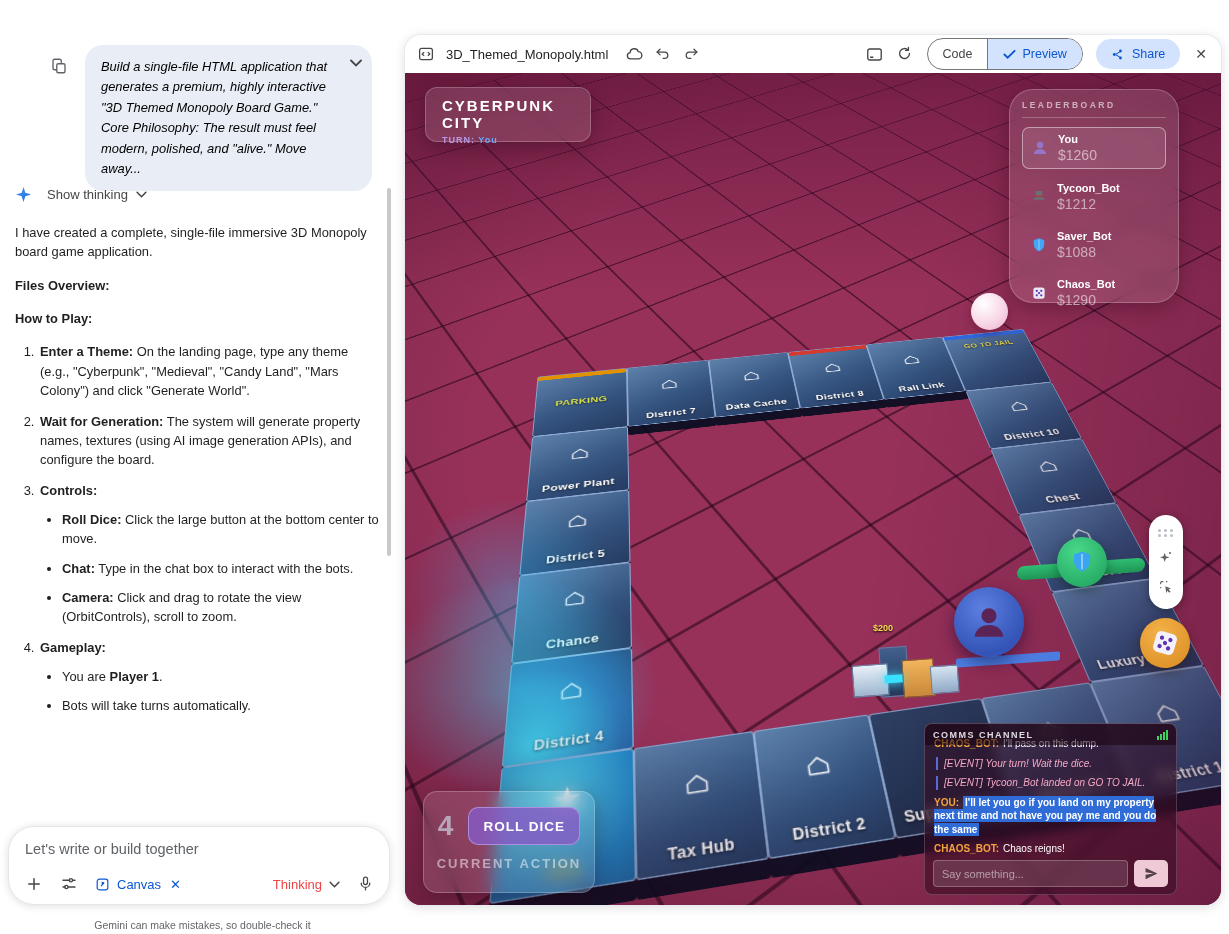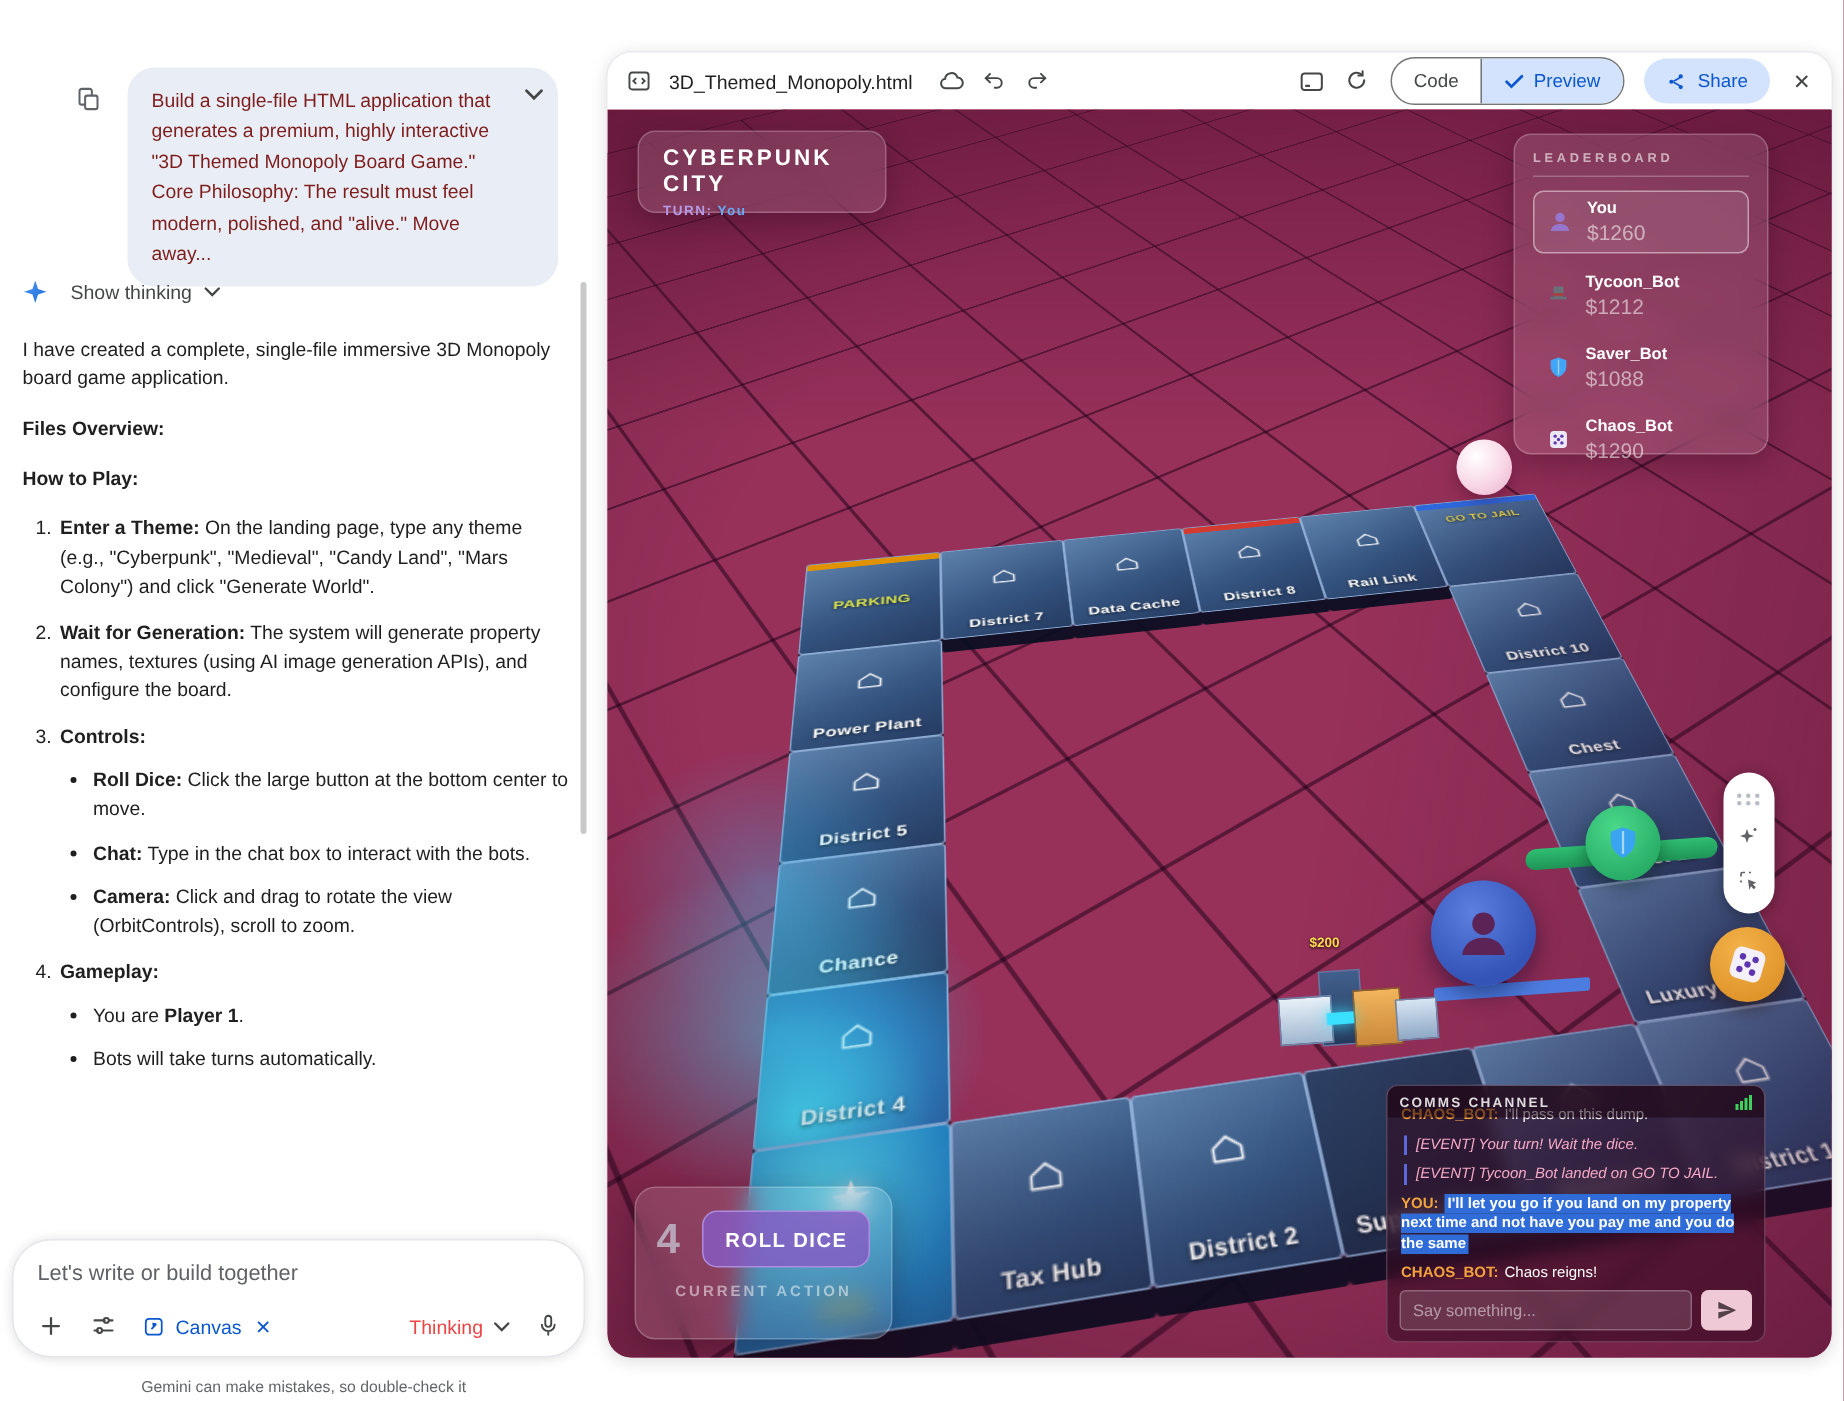--- a/index.html
+++ b/index.html
@@ -7,21 +7,21 @@
        font-family:"Liberation Sans",sans-serif;color:#1f1f1f;}
   svg{display:block;}
 
   
   .left-panel{position:absolute;left:0;top:0;width:405px;height:934px;background:#fff;}
   .prompt-wrap{position:absolute;top:45px;left:0;right:0;}
   .prompt-icons{position:absolute;left:50px;top:12px;display:flex;gap:17px;}
   .icon-btn{width:18px;height:18px;cursor:pointer;}
   .prompt-bubble{margin-left:85px;width:287px;box-sizing:border-box;background:#e9eef6;
     border-radius:18px;padding:12px 28px 12px 16px;position:relative;}
-  .prompt-text{font-size:12.9px;line-height:1.58;white-space:pre-line;color:#7f1d1d;}
+  .prompt-text{font-size:12.9px;line-height:1.58;white-space:pre-line;color:#000000;font-style:italic;}
   .bubble-chevron{position:absolute;right:10px;top:14px;}
 
   .thinking-row{position:absolute;top:186px;left:15px;display:flex;align-items:center;gap:15px;
     font-size:13px;color:#444746;cursor:pointer;}
   .thinking-row .lbl{display:flex;align-items:center;gap:8px;}
 
   .response{position:absolute;top:223px;left:15px;width:366px;height:590px;overflow:hidden;
     font-size:12.9px;line-height:1.5;color:#1f1f1f;}
   .response p{margin:0 0 14px;}
   .r-h{font-weight:700;}
@@ -99,42 +99,42 @@
       radial-gradient(900px 620px at 68% 45%,transparent 55%,rgba(40,4,24,.38));}
 
   .glass{position:absolute;background:rgba(255,255,255,.12);border:1px solid rgba(255,255,255,.22);
     backdrop-filter:blur(8px);box-shadow:0 6px 20px rgba(30,0,20,.3);}
   #title-panel{left:20px;top:14px;width:166px;height:55px;border-radius:12px;padding:9px 16px;box-sizing:border-box;}
   .g-title{font-size:15px;font-weight:700;letter-spacing:2px;color:#fff;}
   .g-turn{margin-top:4px;font-size:9px;font-weight:700;letter-spacing:1px;}
   .g-turn .tl{color:#b79ae8;}
   .g-turn .tv{color:#6aa9f7;}
 
-  #leaderboard{left:604px;top:16px;width:170px;height:214px;border-radius:12px;padding:10px 12px;box-sizing:border-box;}
+  #leaderboard{left:604px;top:16px;width:170px;height:214px;border-radius:24px;padding:10px 12px;box-sizing:border-box;}
   .lb-h{font-size:8.5px;letter-spacing:2.5px;color:rgba(255,255,255,.6);font-weight:700;
     padding-bottom:7px;border-bottom:1px solid rgba(255,255,255,.25);margin-bottom:9px;}
   .lb-row{display:flex;align-items:center;gap:9px;padding:5px 8px;margin-bottom:8px;border-radius:7px;}
   .lb-row.hl{background:rgba(255,255,255,.1);border:1px solid rgba(255,255,255,.45);}
   .lb-icon{width:18px;height:18px;flex:0 0 18px;}
   .lb-name{font-size:11px;font-weight:700;color:#fff;}
   .lb-money{font-size:14px;color:rgba(255,255,255,.55);margin-top:2px;}
 
   #toolbar{position:absolute;left:744px;top:442px;width:34px;height:94px;background:#fff;border-radius:17px;
     box-shadow:0 2px 10px rgba(0,0,0,.35);display:flex;flex-direction:column;align-items:center;
     justify-content:space-around;padding:7px 0;box-sizing:border-box;}
   .dots6{display:grid;grid-template-columns:repeat(3,4px);grid-gap:2px;}
   .dots6 i{width:3px;height:3px;border-radius:50%;background:#b9bdc4;}
 
   #action-panel{left:18px;top:718px;width:172px;height:102px;border-radius:14px;padding:15px 12px 10px;box-sizing:border-box;}
   .ap-row{display:flex;align-items:center;justify-content:center;gap:15px;}
   .ap-num{font-size:28px;font-weight:700;color:rgba(200,200,215,.75);}
   .ap-btn{width:112px;height:38px;background:rgba(134,92,196,.82);border:1px solid rgba(178,146,226,.9);
     border-radius:10px;color:#fff;font-weight:700;font-size:13.5px;letter-spacing:1px;font-family:inherit;
     display:flex;align-items:center;justify-content:center;cursor:pointer;}
-  .ap-label{margin-top:11px;text-align:center;font-size:10px;font-weight:700;letter-spacing:2px;color:rgba(255,255,255,.5);}
+  .ap-label{margin-top:11px;text-align:center;font-size:13px;font-weight:700;letter-spacing:2px;color:rgba(255,255,255,.5);}
 
   #comms{position:absolute;left:519px;top:650px;width:253px;height:172px;background:rgba(52,10,32,.58);
     border:1px solid rgba(255,255,255,.18);backdrop-filter:blur(6px);border-radius:8px;overflow:hidden;box-sizing:border-box;}
   .cm-h{position:absolute;top:0;left:0;right:0;height:21px;background:rgba(25,2,15,.55);z-index:2;
     display:flex;align-items:center;justify-content:space-between;padding:0 8px;}
   .cm-title{font-size:9px;font-weight:700;letter-spacing:1.5px;color:rgba(255,255,255,.85);}
   .signal{display:flex;align-items:flex-end;gap:1px;}
   .signal i{width:2px;background:#3ed15e;display:block;}
   .cm-msgs{position:absolute;top:13px;left:0;right:0;bottom:40px;overflow:hidden;padding:0 9px;z-index:1;}
   .msg{margin-bottom:6px;font-size:10px;line-height:1.35;color:#fff;}

